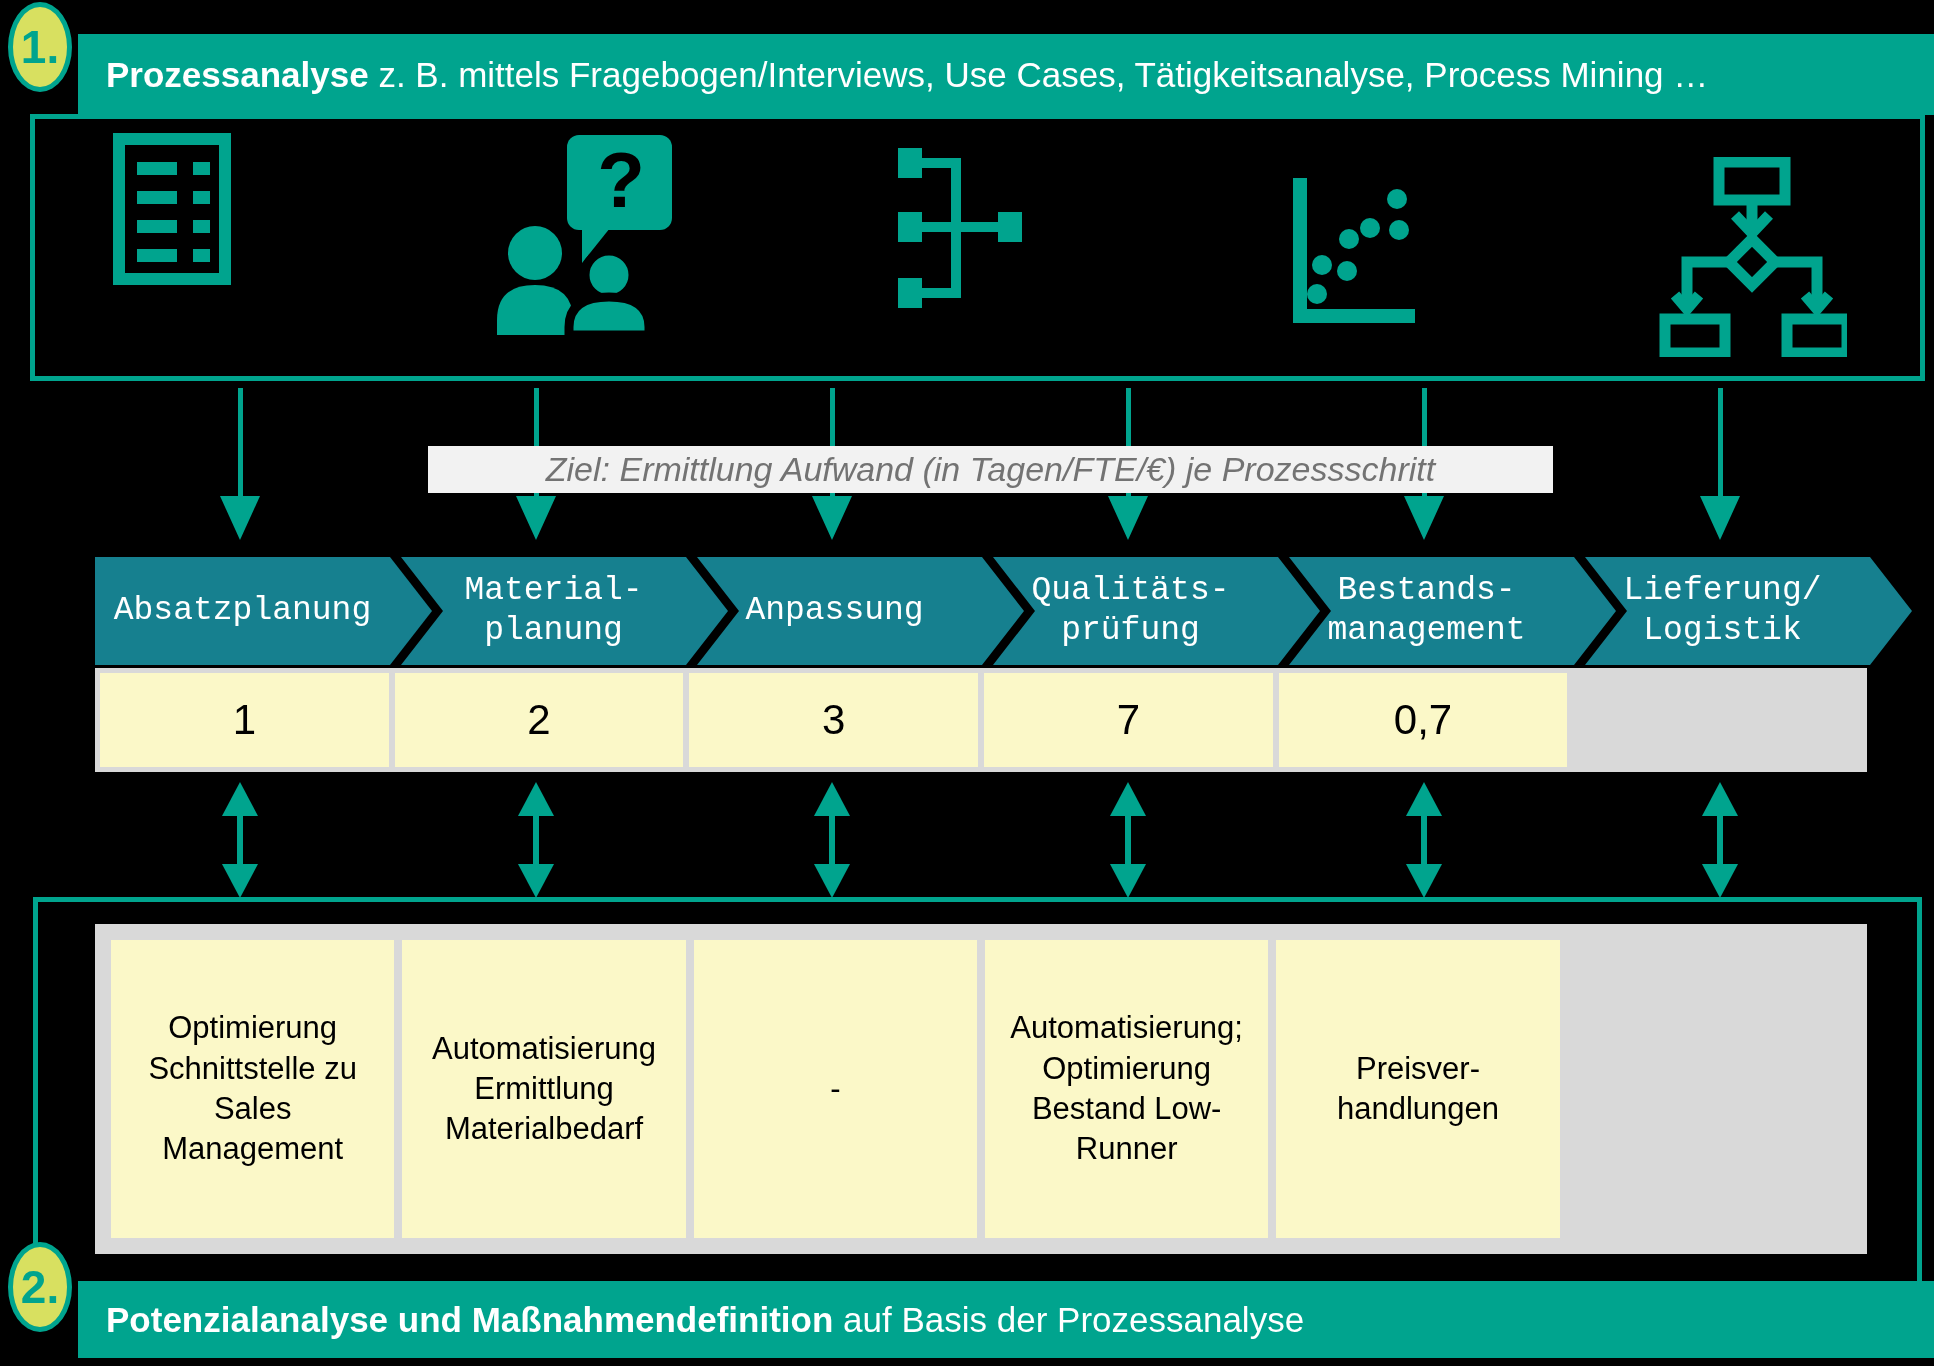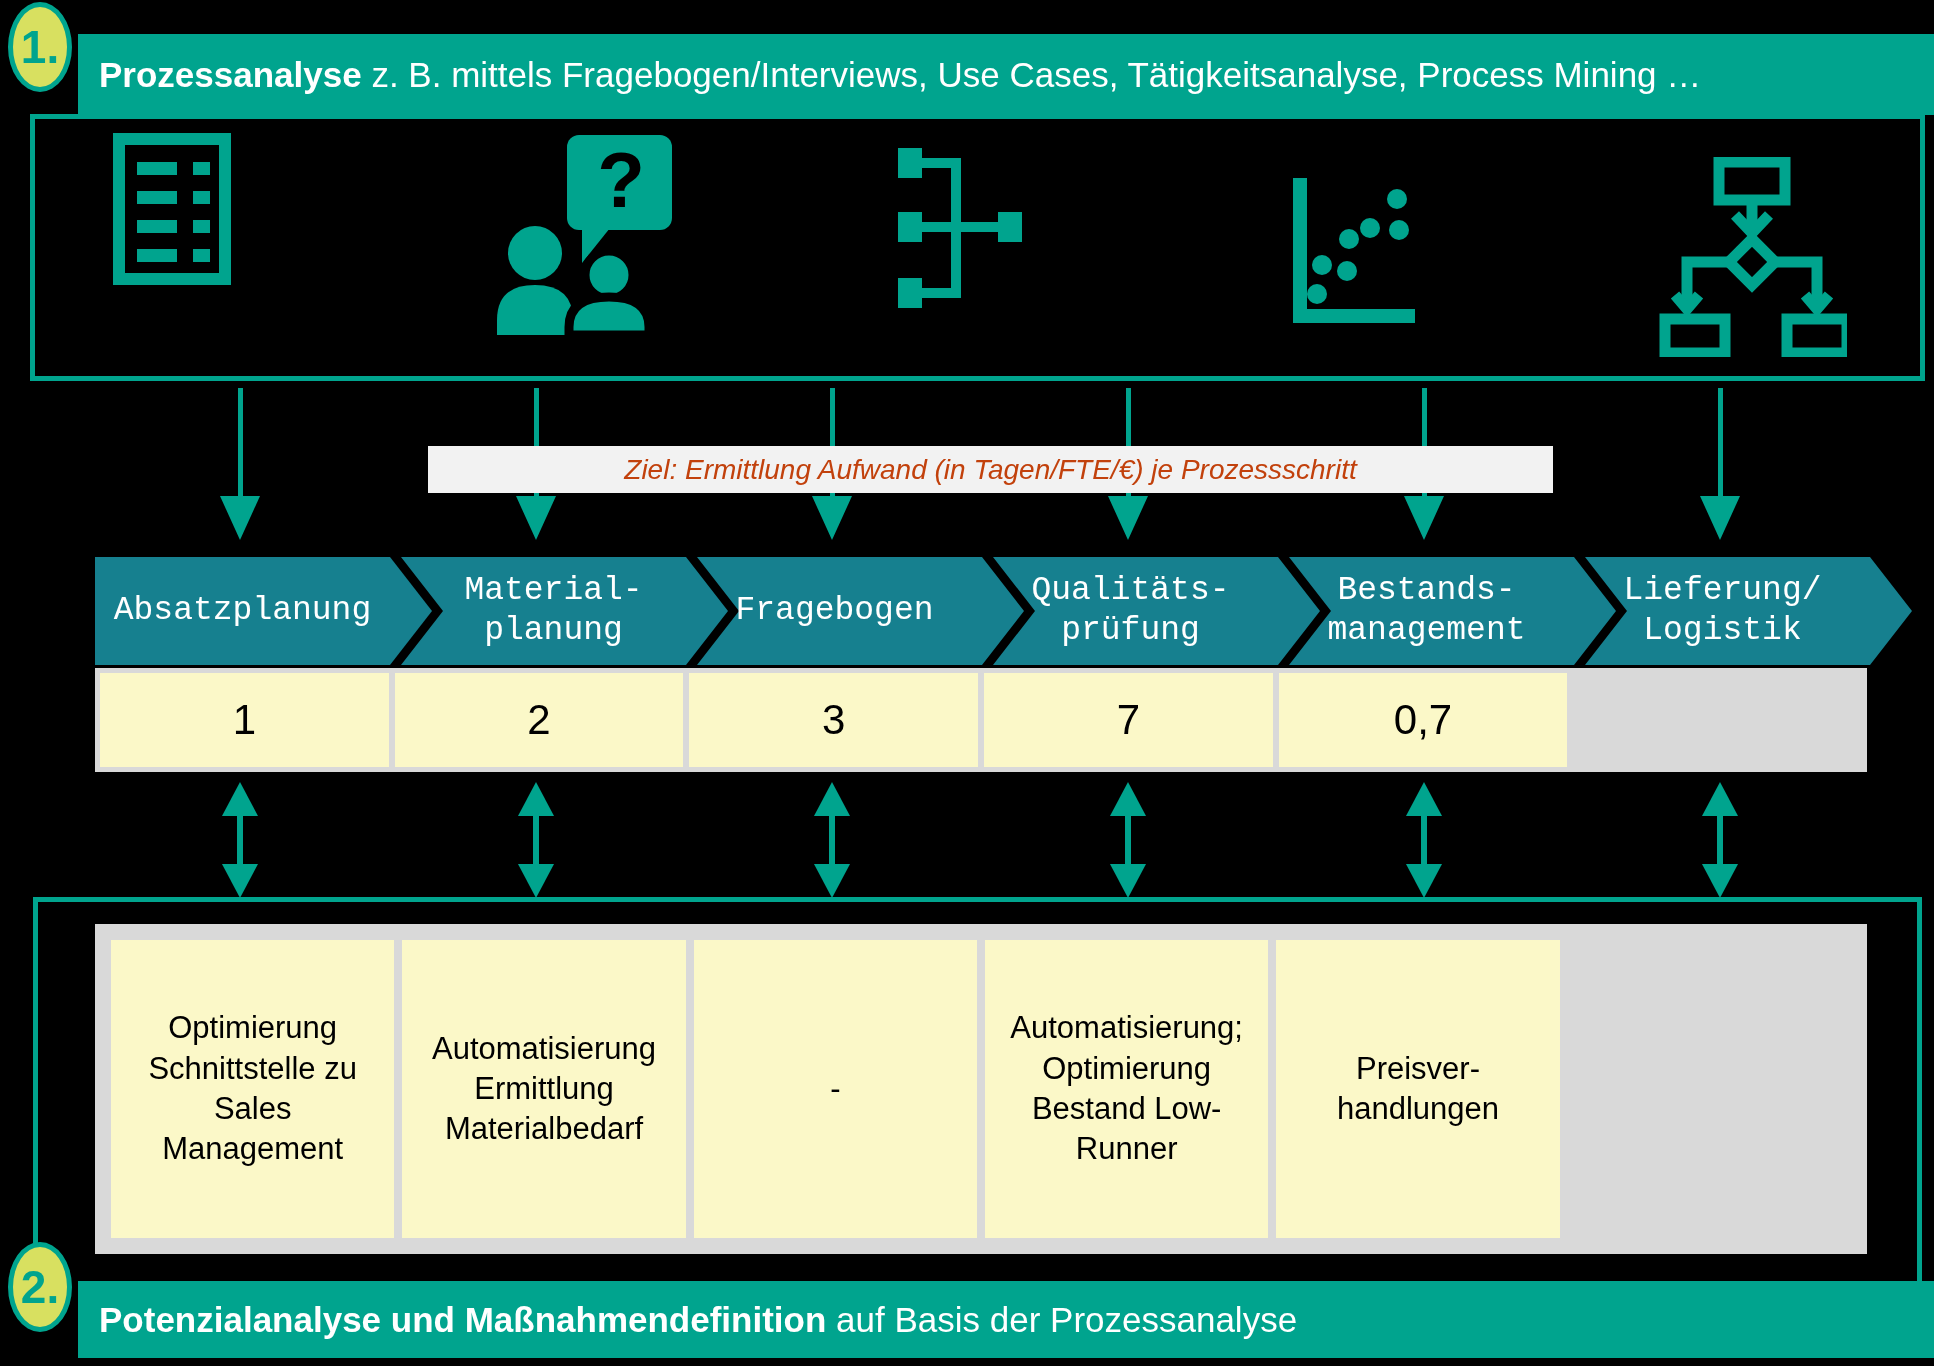--- a/index.html
+++ b/index.html
@@ -13,21 +13,21 @@
   html,body{margin:0;padding:0;background:#000;}
   .stage{
     position:relative;width:1934px;height:1366px;background:#000;overflow:hidden;
     font-family:"Liberation Sans","DejaVu Sans",sans-serif;
   }
   
   .bar{
     position:absolute;background:var(--teal);color:#fff;display:flex;align-items:center;
     font-size:35px;
   }
-  .bar .bar-text{padding-left:21px;white-space:nowrap;}
+  .bar .bar-text{padding-left:28px;white-space:nowrap;}
   .bar .bold{font-weight:bold;}
   .bar .rest{white-space:pre;}
   #header-bar{left:78px;top:34px;width:1856px;height:81px;}
   #footer-bar{left:78px;top:1281px;width:1926px;height:77px;}
   
   .badge{
     position:absolute;width:64px;height:90px;border-radius:50%;
     background:var(--badge);border:5px solid var(--teal);box-sizing:border-box;
     display:flex;align-items:center;justify-content:center;
     color:var(--teal);font-weight:bold;font-size:46px;z-index:5;
@@ -42,21 +42,21 @@
   .icon{position:absolute;}
   
   .down-arrow{position:absolute;width:40px;height:152px;top:388px;z-index:1;}
   .down-arrow .stem{position:absolute;left:18px;top:0;width:5px;height:112px;background:var(--teal);}
   .down-arrow .head{position:absolute;left:0;top:108px;width:0;height:0;
     border-left:20px solid transparent;border-right:20px solid transparent;border-top:44px solid var(--teal);}
   
   #goal-banner{
     position:absolute;left:428px;top:446px;width:1125px;height:47px;background:var(--banner);
     display:flex;align-items:center;justify-content:center;z-index:2;
-    font-style:italic;font-size:28px;color:#c2410c;white-space:nowrap;
+    font-style:italic;font-size:34px;color:#737373;white-space:nowrap;
   }
   
   #chevron-band{position:absolute;left:95px;top:557px;width:1820px;height:108px;font-family:Liberation Mono, monospace;}
   #chevron-band svg{position:absolute;left:0;top:0;}
   .chevron-label{
     position:absolute;top:0;width:295px;height:108px;display:flex;align-items:center;justify-content:center;
     color:#fff;font-size:33px;line-height:1.22;text-align:center;white-space:pre-line;
   }
   
   #value-row{
@@ -216,21 +216,21 @@
         <polygon points="306,0 591,0 633,54 591,108 306,108 348,54"></polygon>
         <polygon points="602,0 887,0 929,54 887,108 602,108 644,54"></polygon>
         <polygon points="898,0 1183,0 1225,54 1183,108 898,108 940,54"></polygon>
         <polygon points="1194,0 1479,0 1521,54 1479,108 1194,108 1236,54"></polygon>
         <polygon points="1490,0 1775,0 1817,54 1775,108 1490,108 1532,54"></polygon>
       </g>
     </svg>
     <div class="chevron-label" style="left:0;">Absatzplanung</div>
     <div class="chevron-label" style="left:311px;">Material-
 planung</div>
-    <div class="chevron-label" style="left:592px;">Fragebogen</div>
+    <div class="chevron-label" style="left:592px;">Anpassung</div>
     <div class="chevron-label" style="left:888px;">Qualitäts-
 prüfung</div>
     <div class="chevron-label" style="left:1184px;">Bestands-
 management</div>
     <div class="chevron-label" style="left:1480px;">Lieferung/
 Logistik</div>
   </div>
 
   <div id="value-row">
     <div class="value-cell">1</div>

